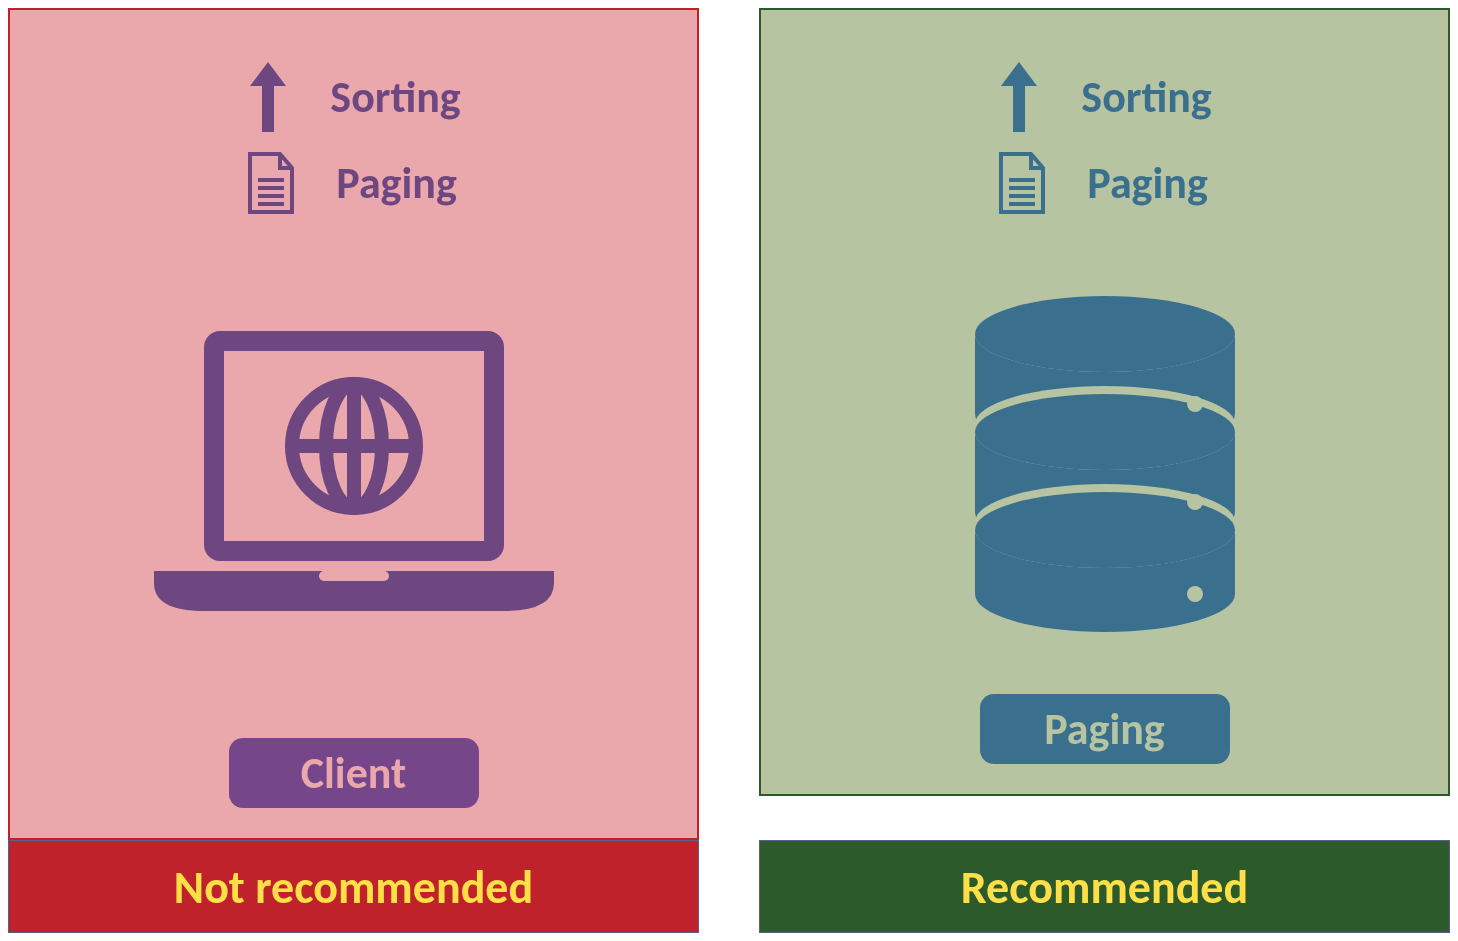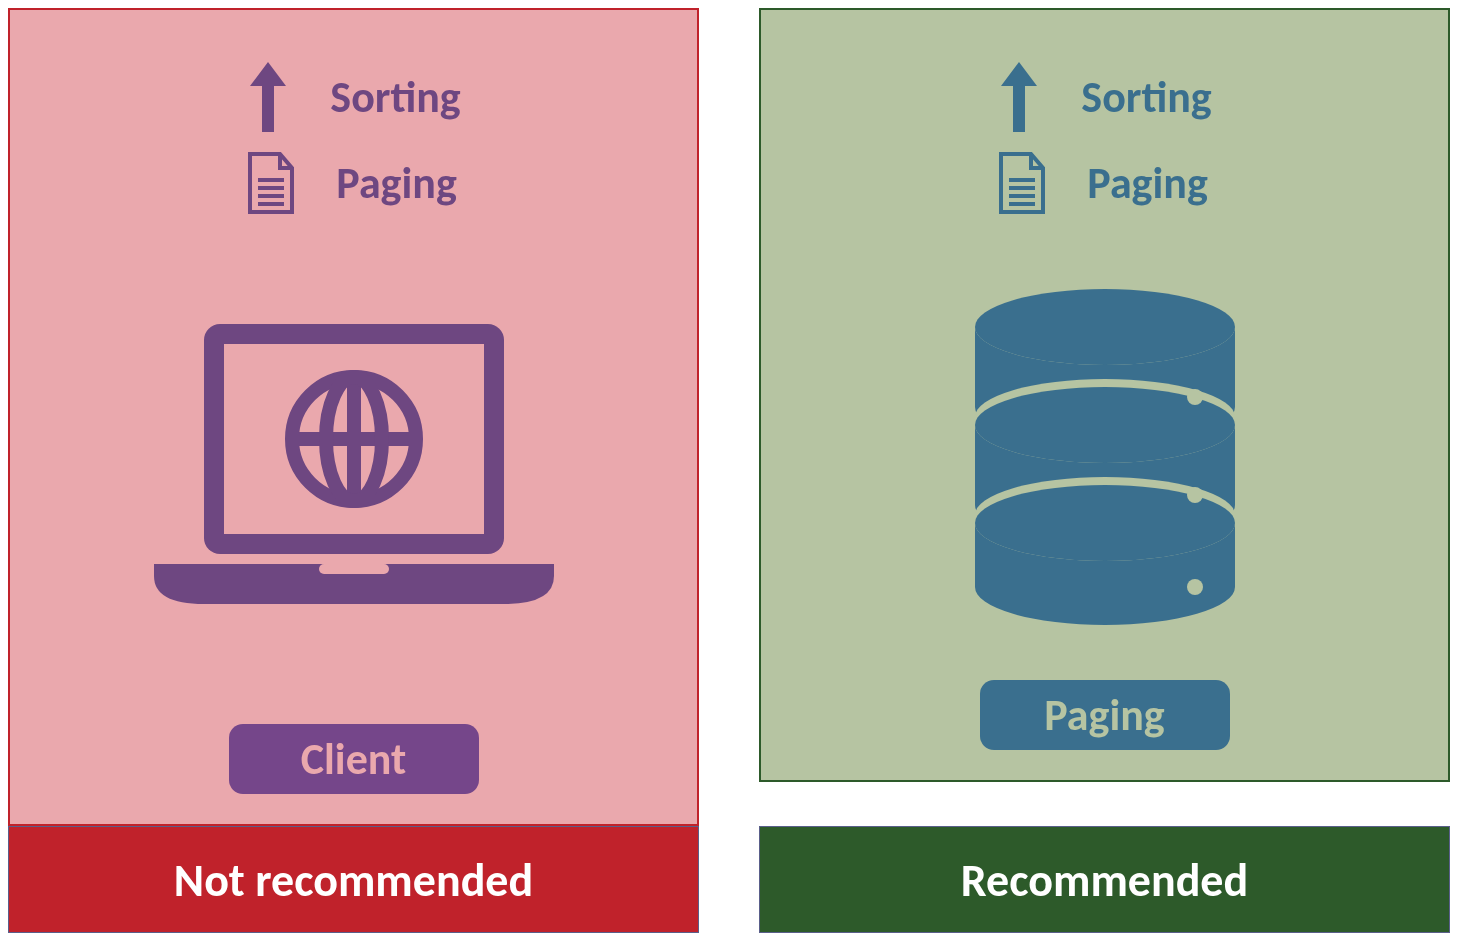--- a/index.html
+++ b/index.html
@@ -68,27 +68,27 @@
   }
   .pill.left-pill {
     background: #75468a;
     color: #eaa8ad;
   }
   .pill.right-pill {
     background: #3a6f8e;
     color: #b6c4a2;
   }
   .footer-bar {
-    height: 107px;
+    height: 93px;
     display: flex;
     align-items: center;
     justify-content: center;
     font-size: 46px;
     font-weight: 700;
-    color: #ffffff;
+    color: #fde047;
     border: 1px solid #5a5f8a;
   }
   .footer-bar.left-footer { background: #c0222b; }
   .footer-bar.right-footer { background: #2d5a2a; margin-top: 44px; }
   svg { display: block; }
 </style>
 </head>
 <body>
 
 <div class="panel-group">

